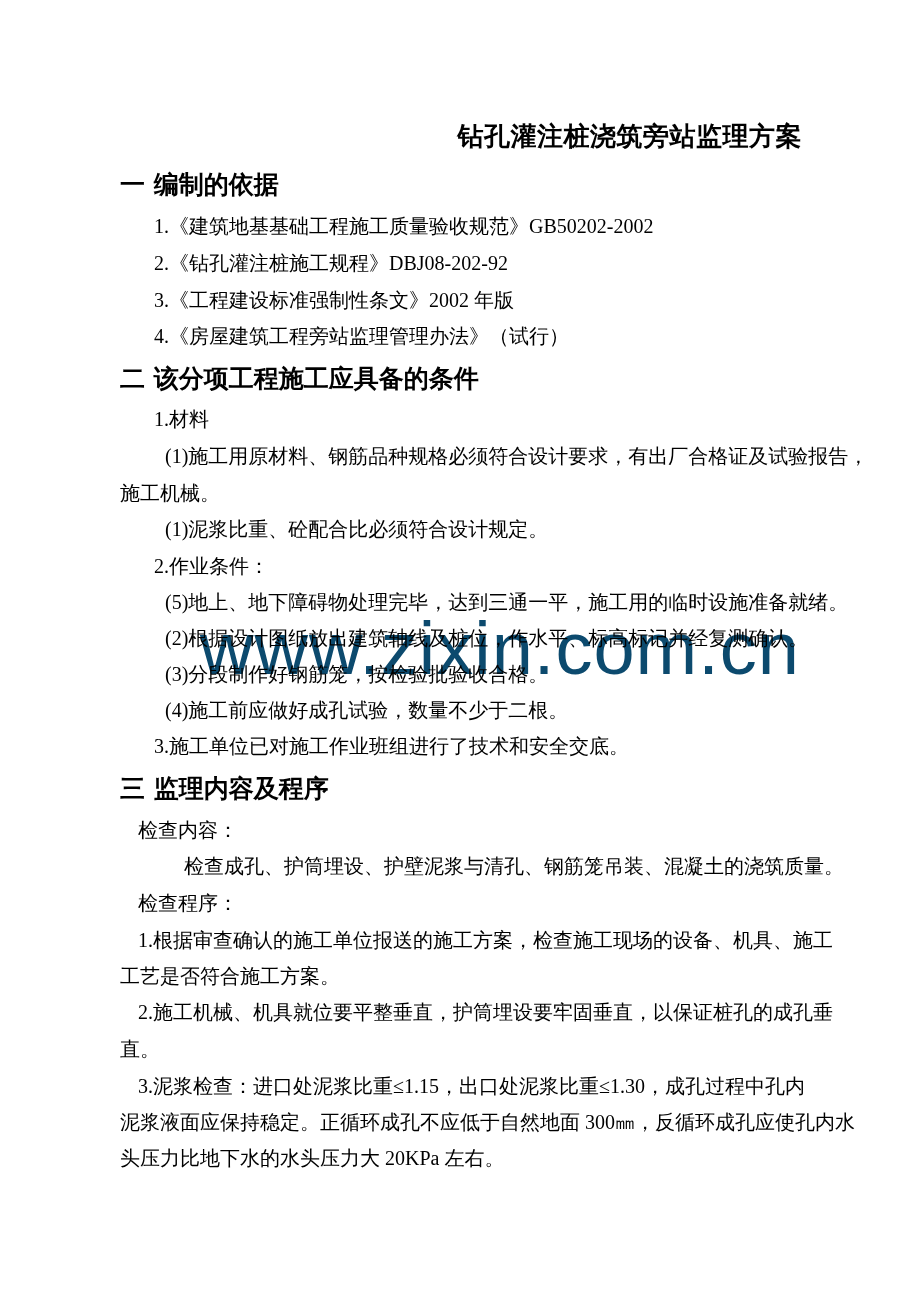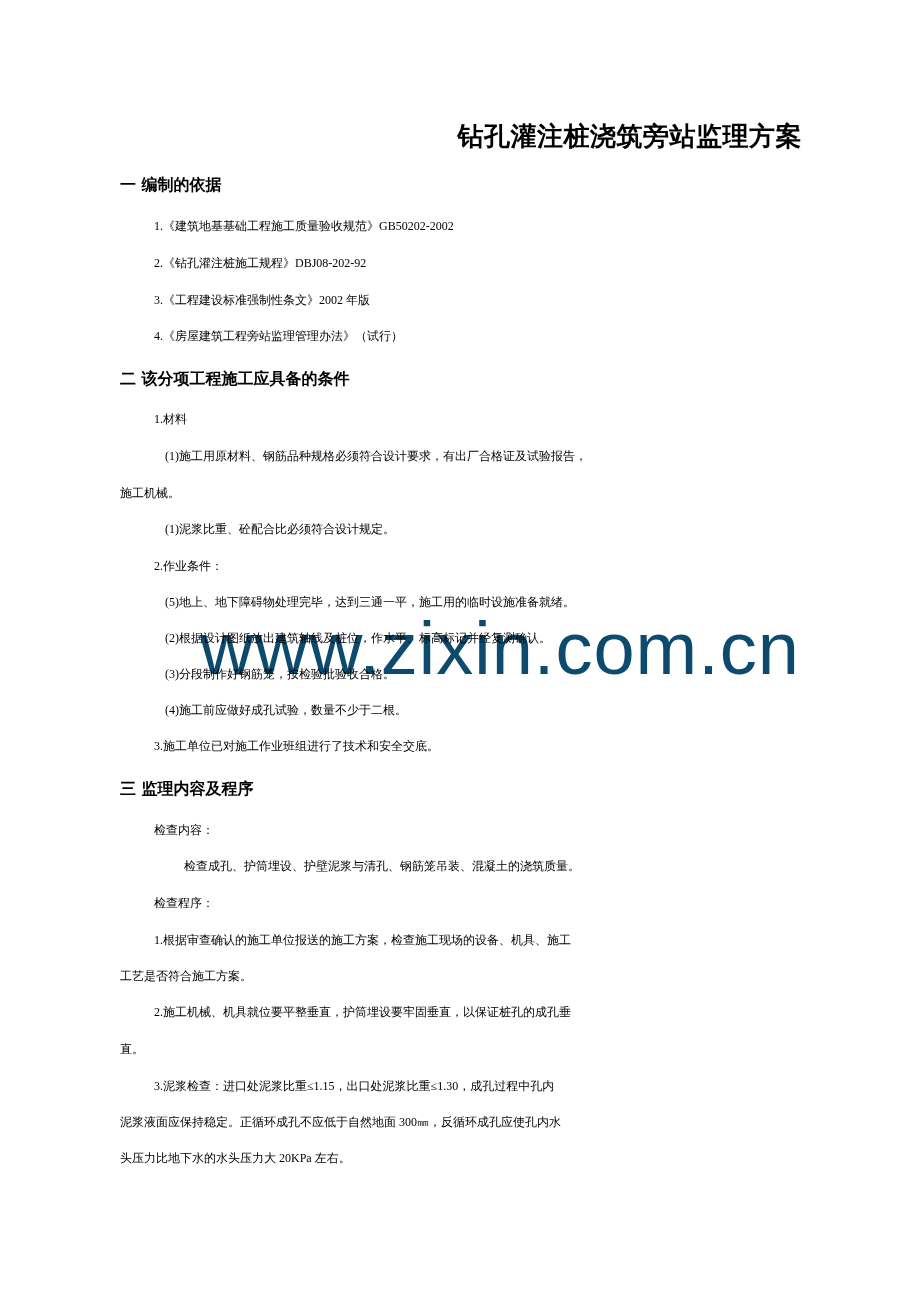--- a/index.html
+++ b/index.html
@@ -52,34 +52,34 @@
       font-family: "DejaVu Sans", "Liberation Sans", sans-serif;
       font-weight: bold;
       font-size: 26px;
       letter-spacing: 0.5px;
       line-height: 36px;
       white-space: nowrap;
     }
     .line {
       position: absolute;
       left: 0;
-      font-size: 12px;
+      font-size: 20px;
       line-height: 24px;
       white-space: nowrap;
     }
     .heading {
       font-family: "DejaVu Sans", "Liberation Sans", sans-serif;
       font-weight: bold;
-      font-size: 16px;
+      font-size: 25px;
       line-height: 26px;
     }
     .ind1 { left: 34px; }
     .ind2 { left: 45px; }
     .ind3 { left: 64px; }
-    .ind4 { left: 34px; }
+    .ind4 { left: 18px; }
     .ind0 { left: 0; }
   </style>
 </head>
 <body>
 
 <div class="page">
 
   <div class="watermark">www.zixin.com.cn</div>
 
   <div class="content">

